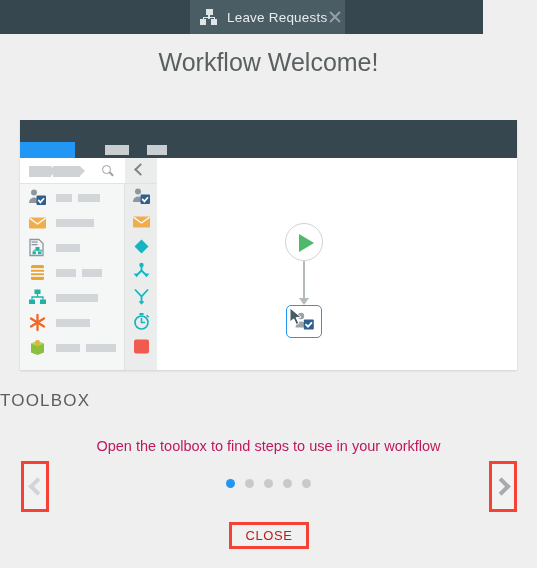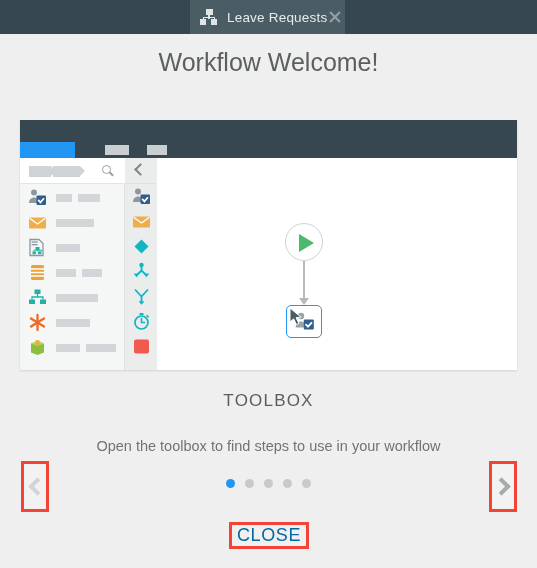--- a/index.html
+++ b/index.html
@@ -6,21 +6,21 @@
   html, body {
     width: 537px; height: 568px;
     font-family: "Liberation Sans", sans-serif;
     background: #eeeeee;
     overflow: hidden;
   }
   #app { position: relative; width: 537px; height: 568px; background: #efefef; }
 
   
   .titlebar {
-    position: absolute; top: 0; left: 0; width: 537px; height: 34px;
+    position: absolute; top: 0; left: 0; width: 483px; height: 34px;
     background: #36474f;
     padding-left: 40px;
   }
   .tab {
     position: absolute; top: 0; left: 190px; height: 34px; width: 155px;
     background: #4a5c64;
     display: flex; align-items: center; padding: 0 10px;
   }
   .tab-icon { width: 18px; height: 18px; flex: 0 0 18px; position: relative; }
   .tab-icon .n {
@@ -150,26 +150,26 @@
   .node-inner {
     position: absolute; left: 7px; top: 5px; width: 21px; height: 21px;
   }
   .cursor {
     position: absolute; left: 2px; top: 1px; width: 0; height: 0;
     z-index: 3;
   }
 
   
   .caption-title {
-    position: absolute; top: 391px; left: 0; width: 537px; text-align: center;
+    position: absolute; top: 391px; left: 0; width: 537px; 
     color: #595e60; font-size: 17px; letter-spacing: 1.2px;
   }
   .caption-sub {
     position: absolute; top: 438px; left: 0; width: 537px; text-align: center;
-    color: #737373; font-size: 14.5px;
+    color: #be185d; font-size: 14.5px;
   }
 
   
   .dots {
     position: absolute; top: 479px; left: 0; width: 537px;
     display: flex; justify-content: center; gap: 10px;
   }
   .dot { width: 9px; height: 9px; border-radius: 50%; background: #c7cacb; cursor: pointer; }
   .dot.active { background: #2196f3; }
 
@@ -183,21 +183,21 @@
   .navbtn.next { left: 489px; top: 461px; }
   .chev { width: 13px; height: 13px; }
   .chev.left  { border-left: 4px solid #d2d4d5;  border-bottom: 4px solid #d2d4d5;  transform: rotate(45deg);  margin-left: 4px; }
   .chev.right { border-right: 4px solid #a8abad; border-top: 4px solid #a8abad;     transform: rotate(45deg);  margin-right: 4px; }
 
   
   .closebtn {
     position: absolute; left: 229px; top: 522px; width: 80px; height: 27px;
     border: 3px solid #f44336; background: #f0f0f0;
     display: flex; align-items: center; justify-content: center;
-    color: #0369a1; font-size: 18px; letter-spacing: .6px; cursor: pointer;
+    color: #b91c1c; font-size: 13px; letter-spacing: .6px; cursor: pointer;
   }
 </style>
 </head>
 <body>
 
 <div id="app">
 
   <div class="titlebar">
     <div class="tab">
       <span class="tab-icon">

